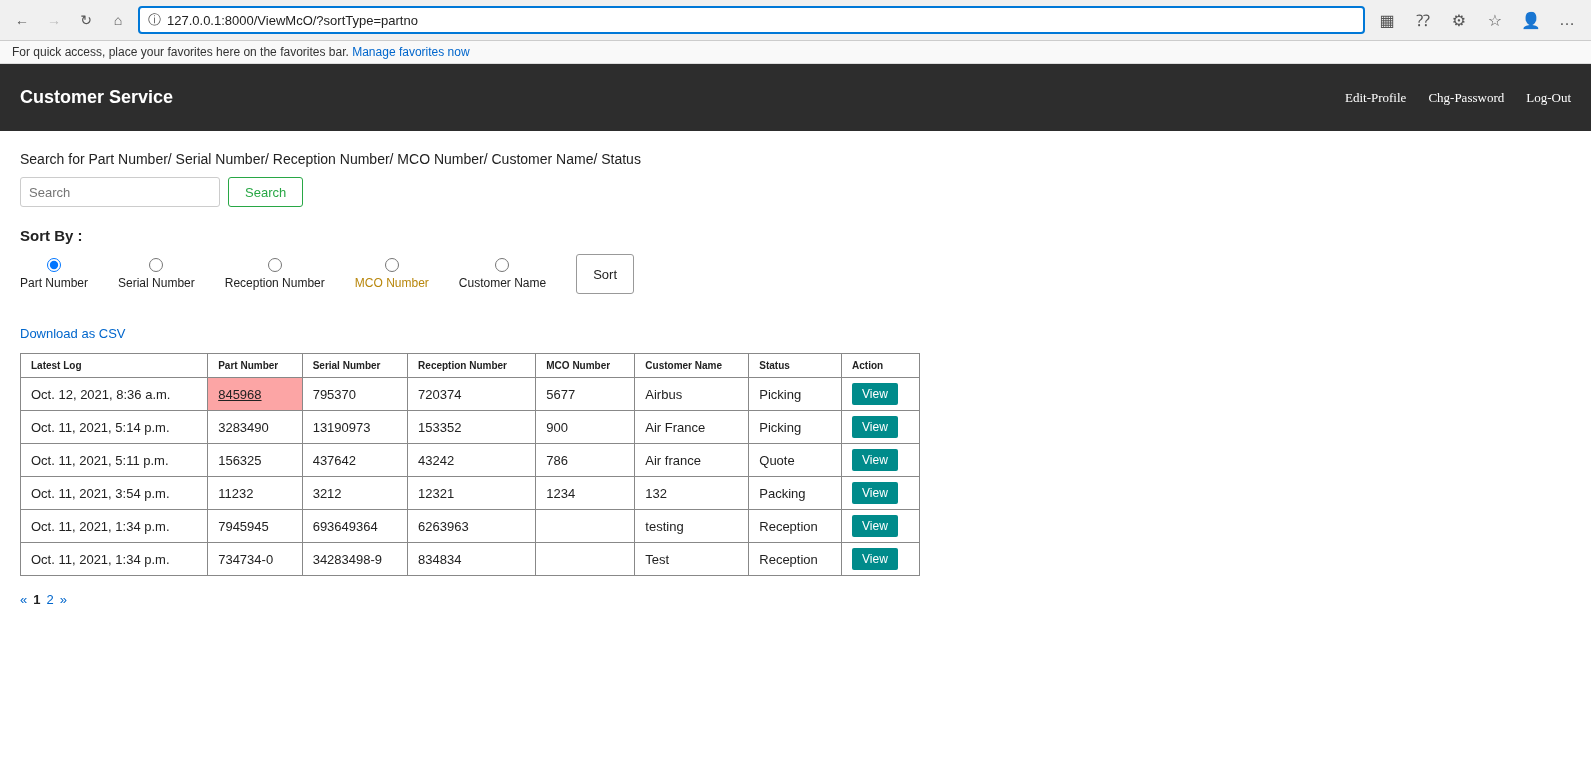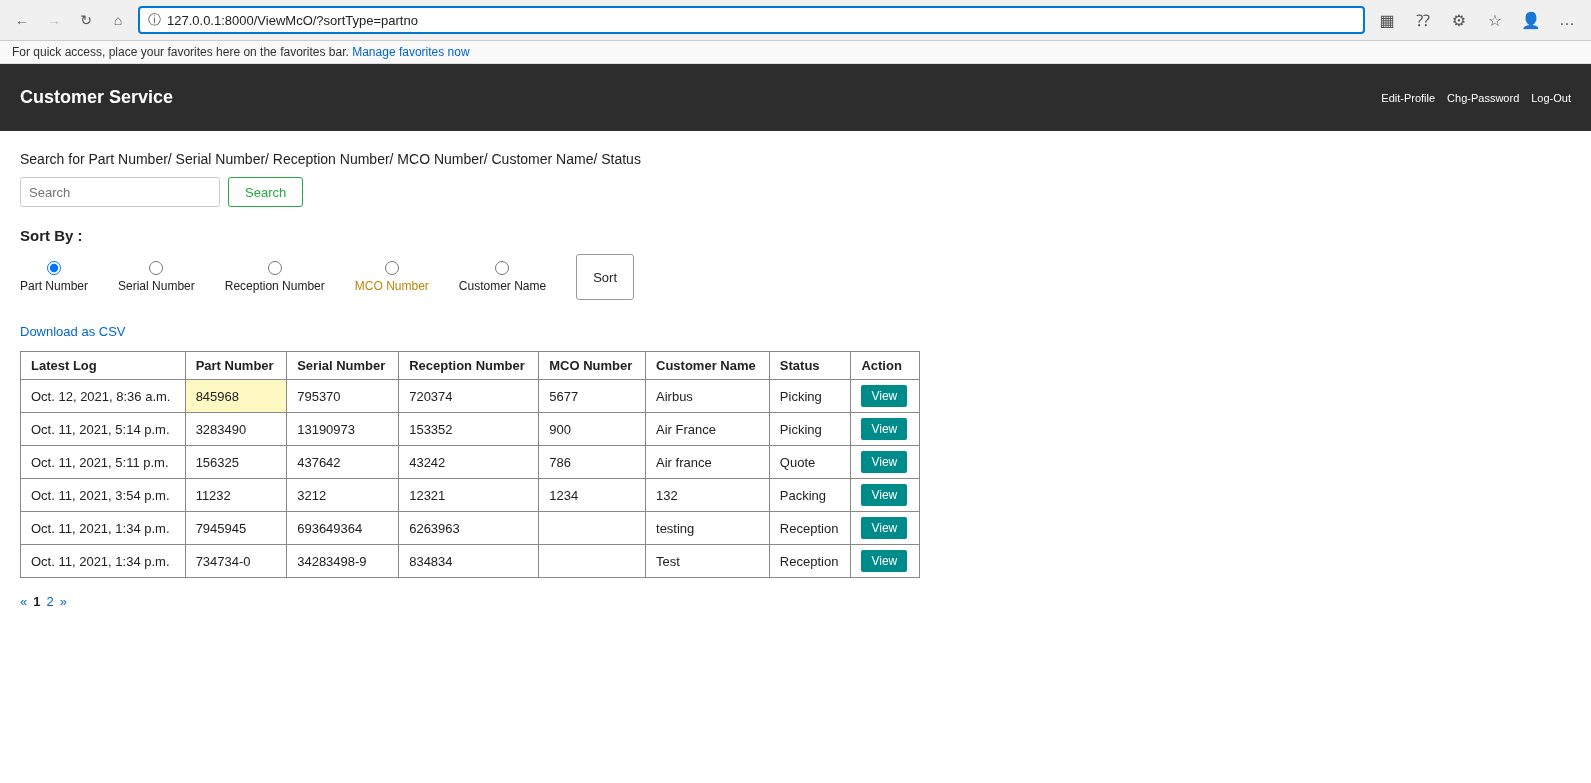--- a/index.html
+++ b/index.html
@@ -70,22 +70,23 @@
       display: flex;
       align-items: center;
       justify-content: space-between;
     }
     .app-header .app-title {
       font-size: 18px;
       font-weight: bold;
     }
     .app-header .header-links {
       display: flex;
-      gap: 12px;
-      font-size: 11px;
+      gap: 22px;
+      font-size: 13px;
+      font-family: Liberation Serif, serif;
     }
     .app-header .header-links a {
       color: #fff;
       text-decoration: none;
     }
 
     
     .main-content {
       padding: 20px 20px;
     }
@@ -118,21 +119,21 @@
       background: #fff;
       color: #28a745;
       border-radius: 3px;
       font-size: 13px;
       cursor: pointer;
       font-weight: 500;
     }
 
     
     .sort-section {
-      margin-bottom: 24px;
+      margin-bottom: 32px;
     }
     .sort-title {
       font-size: 15px;
       font-weight: bold;
       margin-bottom: 10px;
     }
     .sort-options {
       display: flex;
       align-items: center;
       gap: 30px;
@@ -149,21 +150,21 @@
       cursor: pointer;
       width: 14px; height: 14px;
     }
     .sort-option label {
       font-size: 12px;
       color: #222;
       cursor: pointer;
     }
     .sort-option label.mco { color: #b8860b; }
     .sort-btn {
-      height: 46px;
+      height: 40px;
       padding: 4px 16px;
       border: 1px solid #999;
       background: #fff;
       color: #222;
       border-radius: 3px;
       font-size: 13px;
       cursor: pointer;
     }
 
     
@@ -180,32 +181,33 @@
       border-collapse: collapse;
       width: auto;
       min-width: 900px;
       border: 1px solid #888;
     }
     .data-table th {
       border: 1px solid #888;
       padding: 6px 10px;
       text-align: left;
       background: #fff;
-      font-size: 13px;
+      font-size: 10px;
       font-weight: bold;
       white-space: nowrap;
     }
     .data-table td {
       border: 1px solid #888;
       padding: 5px 10px;
       font-size: 13px;
       white-space: nowrap;
     }
     .highlight {
-      background: #fef9c3;
+      background: #fca5a5;
+      text-decoration: underline;
     }
     .view-btn {
       background: #008b8b;
       color: #fff;
       border: none;
       padding: 4px 10px;
       border-radius: 2px;
       cursor: pointer;
       font-size: 12px;
     }

